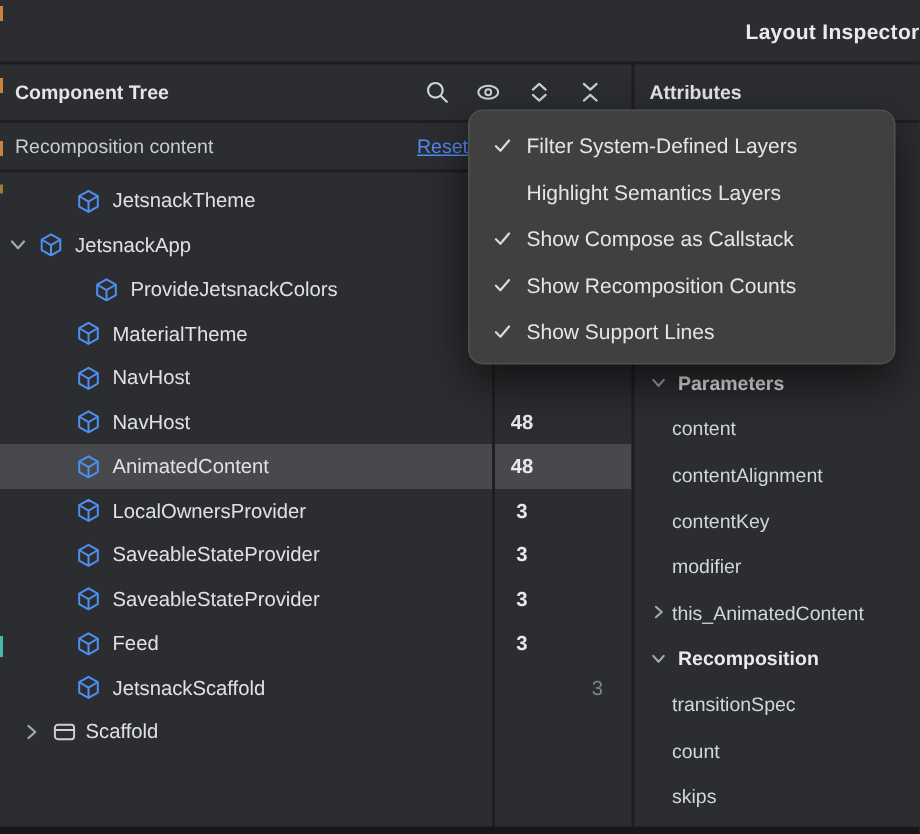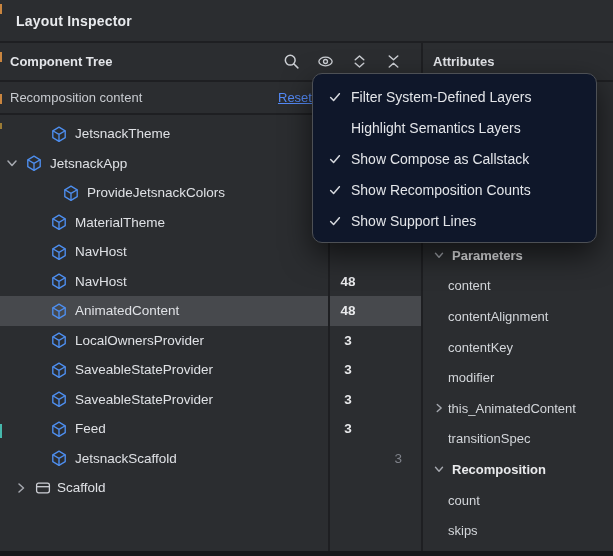--- a/index.html
+++ b/index.html
@@ -6,21 +6,21 @@
   body{
     width:613px;height:556px;position:relative;overflow:hidden;
     background:#2B2D30;color:#DFE1E5;
     font-family:"Liberation Sans", sans-serif;
     -webkit-font-smoothing:antialiased;
   }
   .hdiv{position:absolute;background:#1E1F22;height:2px;left:0;}
   .vdiv{position:absolute;background:#1E1F22;width:2px;}
 
   
-  .title-bar{position:absolute;top:0;left:0;width:613px;height:41px;display:flex;align-items:center;}
+  .title-bar{position:absolute;top:0;left:0;width:613px;height:41px;display:flex;align-items:center;justify-content:flex-end;}
   .title-bar .t{font-size:14px;font-weight:700;color:#E8EAED;padding-left:16px;letter-spacing:.2px;}
 
   
   .ct-header{position:absolute;top:43px;left:0;width:421px;height:36px;display:flex;align-items:center;}
   .ct-header .t{font-size:13px;font-weight:600;color:#E3E5E9;padding-left:10px;}
   .ct-icons{position:absolute;left:283px;top:0;height:36px;display:flex;align-items:center;gap:17px;}
   .tool-icon{width:17px;height:17px;display:inline-flex;align-items:center;justify-content:center;}
   .tool-icon svg{display:block;}
 
   
@@ -55,21 +55,21 @@
   .attr-expander{width:16px;height:16px;display:inline-flex;align-items:center;justify-content:center;flex:0 0 16px;}
   .attr-expander svg{visibility:hidden;}
   .attr-row.exp-expanded .attr-expander svg{visibility:visible;transform:rotate(90deg);}
   .attr-row.exp-collapsed .attr-expander svg{visibility:visible;}
   .attr-row .attr-label{margin-left:5px;white-space:nowrap;}
   .attr-row.t-section{font-weight:700;color:#E9EAEC;font-size:13px;}
   .attr-row.t-item .attr-label{margin-left:1px;}
 
   
   .popup{position:absolute;left:312px;top:73px;width:285px;height:170px;box-sizing:border-box;
-    background:#0f172a;border:1px solid #4D5055;border-radius:10px;
+    background:#404040;border:1px solid #4D5055;border-radius:10px;
     box-shadow:0 12px 30px rgba(0,0,0,.6);z-index:50;padding:8px 0;}
   .menu-item{height:30.8px;display:flex;align-items:center;padding-left:12px;font-size:14px;color:#E3E5E9;}
   .menu-item .check{width:20px;text-align:center;display:inline-flex;justify-content:center;}
   .menu-item .check svg{visibility:hidden;}
   .menu-item.checked .check svg{visibility:visible;}
   .menu-item .ml{margin-left:6px;white-space:nowrap;}
 
   .bottom-strip{position:absolute;left:0;top:551px;width:613px;height:5px;background:#17181B;}
 </style>
 </head>
@@ -390,35 +390,35 @@
       <span class="attr-label">modifier</span>
     </div>
     <div class="attr-row exp-collapsed t-item">
       <span class="attr-expander">
         <svg width="14" height="14" viewBox="0 0 16 16" fill="none" stroke="#A6A9B0" stroke-width="1.6" stroke-linecap="round" stroke-linejoin="round">
           <polyline points="6,4 10.5,8 6,12"></polyline>
         </svg>
       </span>
       <span class="attr-label">this_AnimatedContent</span>
     </div>
+    <div class="attr-row exp-expanded t-section">
+      <span class="attr-expander">
+        <svg width="14" height="14" viewBox="0 0 16 16" fill="none" stroke="#A6A9B0" stroke-width="1.6" stroke-linecap="round" stroke-linejoin="round">
+          <polyline points="6,4 10.5,8 6,12"></polyline>
+        </svg>
+      </span>
+      <span class="attr-label">Recomposition</span>
+    </div>
     <div class="attr-row t-item">
       <span class="attr-expander">
         <svg width="14" height="14" viewBox="0 0 16 16" fill="none" stroke="#A6A9B0" stroke-width="1.6" stroke-linecap="round" stroke-linejoin="round">
           <polyline points="6,4 10.5,8 6,12"></polyline>
         </svg>
       </span>
       <span class="attr-label">transitionSpec</span>
-    </div>
-    <div class="attr-row exp-expanded t-section">
-      <span class="attr-expander">
-        <svg width="14" height="14" viewBox="0 0 16 16" fill="none" stroke="#A6A9B0" stroke-width="1.6" stroke-linecap="round" stroke-linejoin="round">
-          <polyline points="6,4 10.5,8 6,12"></polyline>
-        </svg>
-      </span>
-      <span class="attr-label">Recomposition</span>
     </div>
     <div class="attr-row t-item">
       <span class="attr-expander">
         <svg width="14" height="14" viewBox="0 0 16 16" fill="none" stroke="#A6A9B0" stroke-width="1.6" stroke-linecap="round" stroke-linejoin="round">
           <polyline points="6,4 10.5,8 6,12"></polyline>
         </svg>
       </span>
       <span class="attr-label">count</span>
     </div>
     <div class="attr-row t-item">

